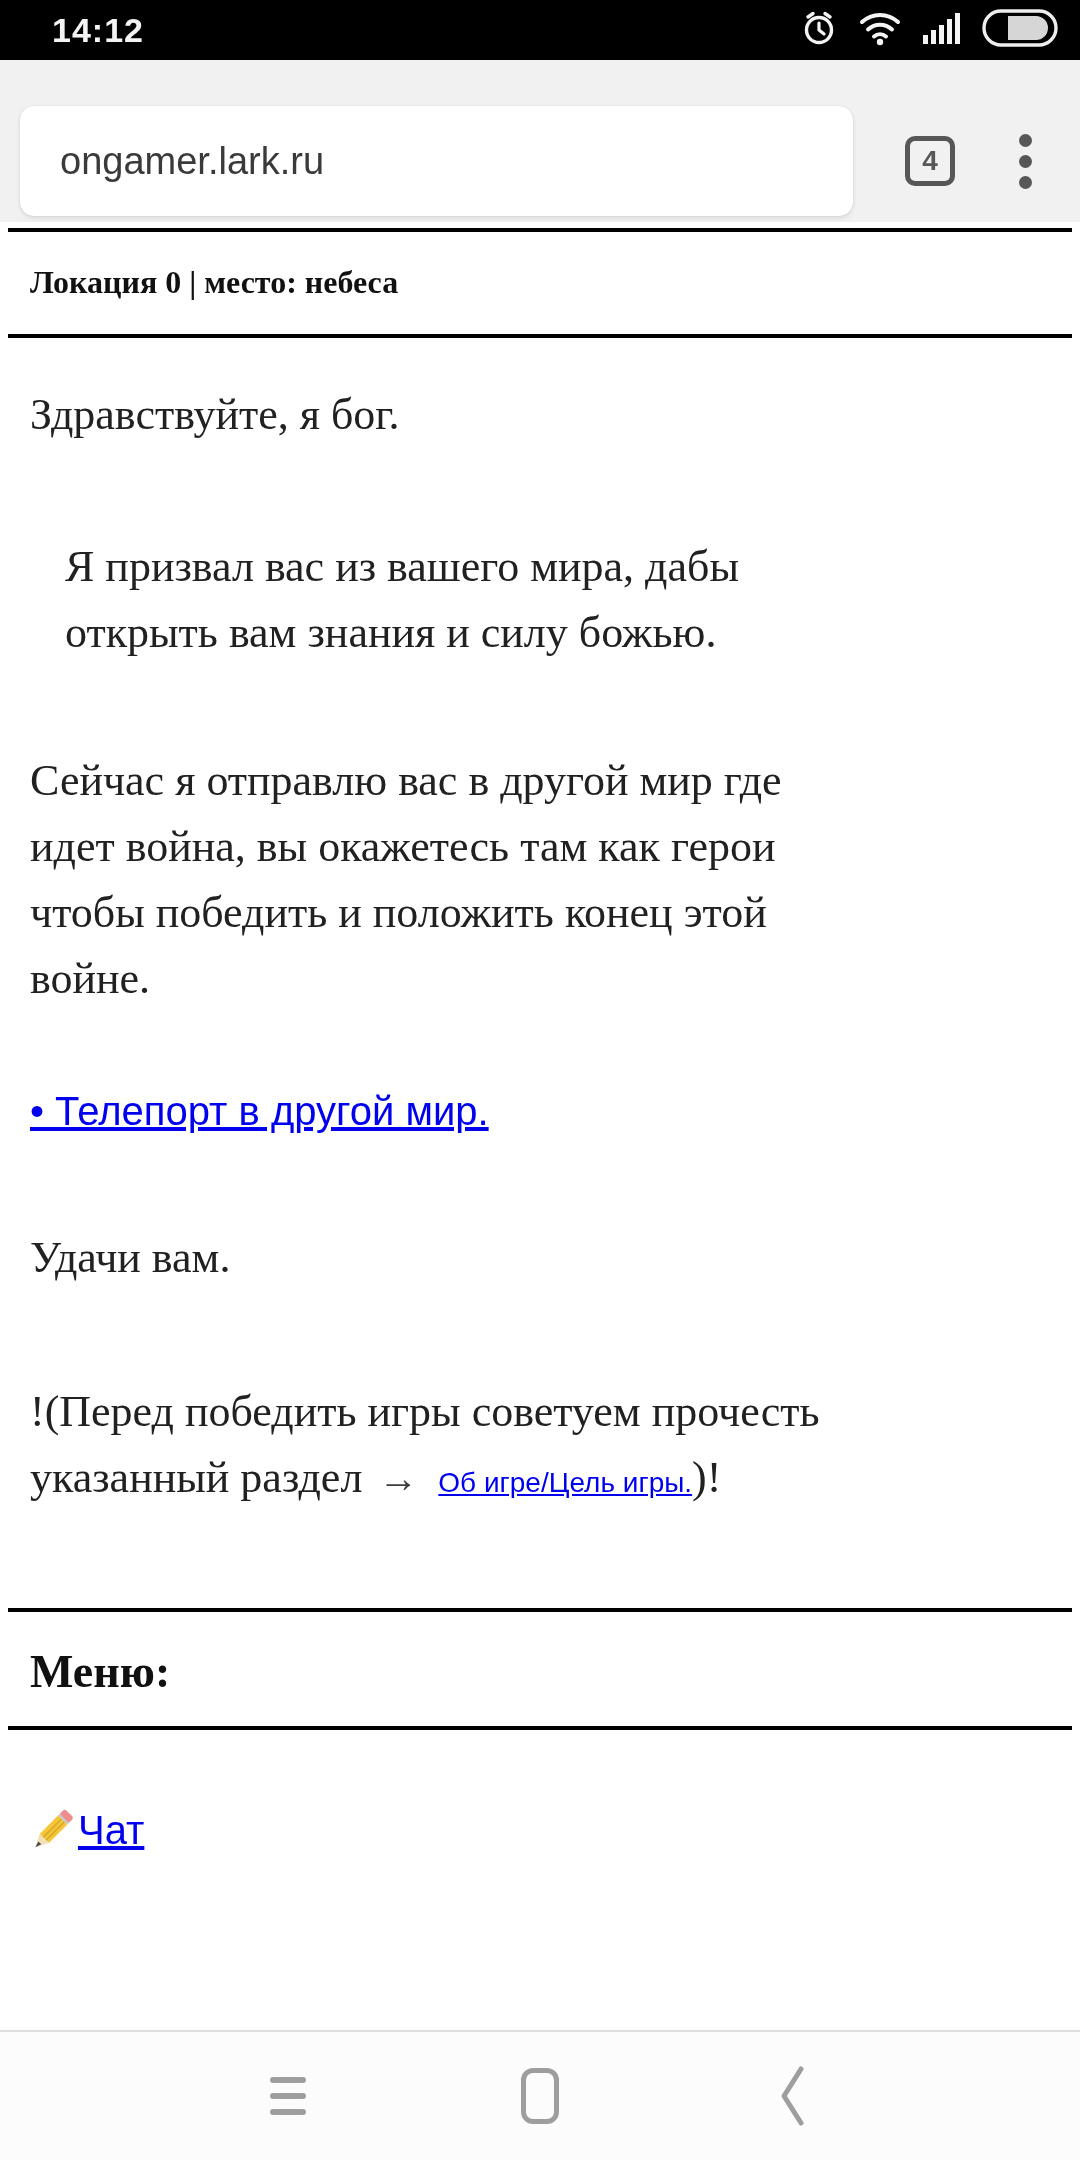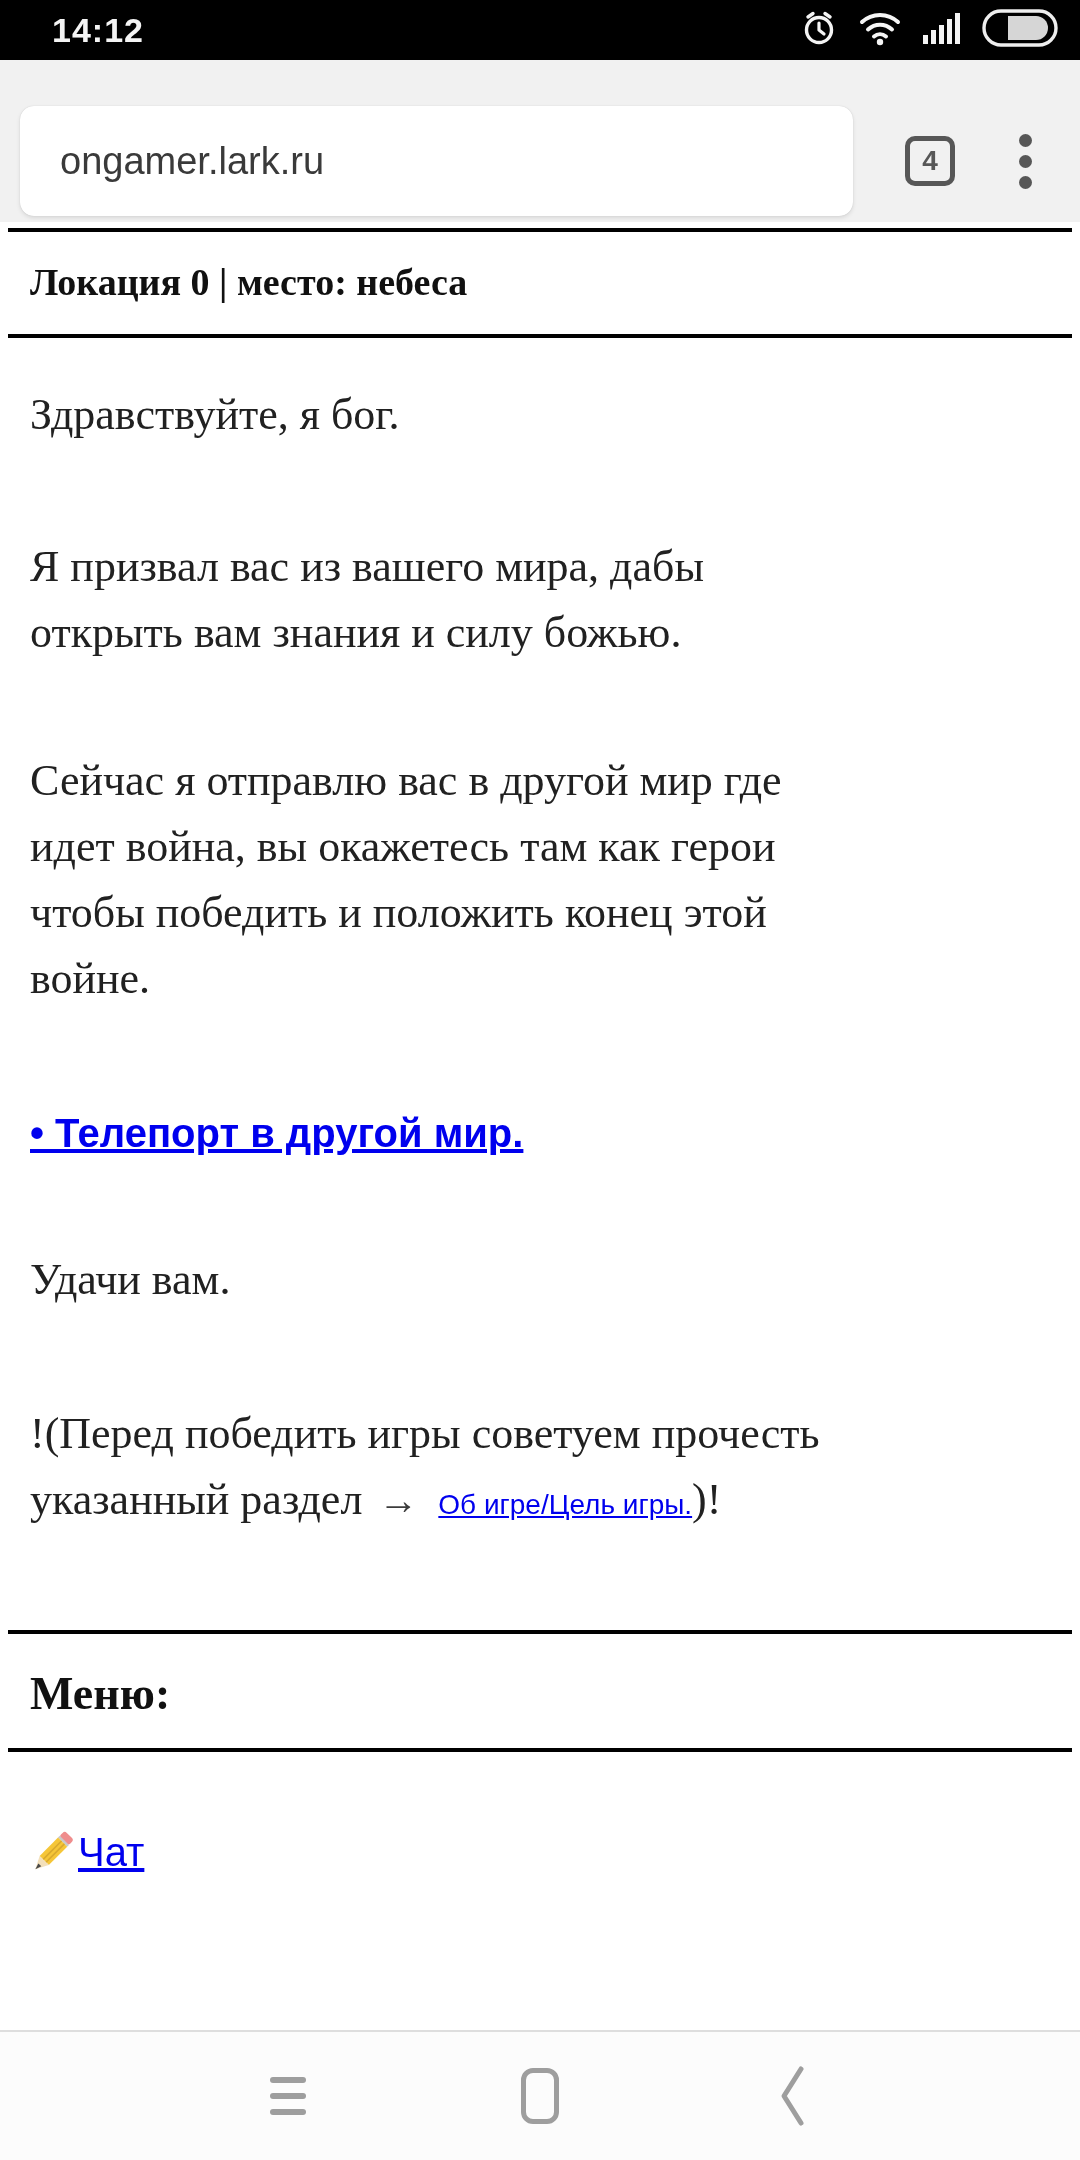--- a/index.html
+++ b/index.html
@@ -80,29 +80,29 @@
     padding: 6px 8px 0;
     color: #212121;
   }
   .rule {
     border: none; border-top: 4px solid #000000;
     margin: 0; height: 0;
   }
   .content { padding: 0 22px; }
   .page-title {
     margin-top: 24px;
-    font-size: 38px; font-weight: 700; line-height: 52px;
+    font-size: 32px; font-weight: 700; line-height: 52px;
     color: #111111;
   }
   .rule-after-title { margin-top: 26px; }
   .para { font-size: 44px; line-height: 66px; white-space: pre-line; }
   .p-greeting { margin-top: 44px; }
-  .p-called   { margin-top: 86px; }
+  .p-called   { margin-top: 86px; margin-left: 35px; }
   .p-war      { margin-top: 82px; }
-  .teleport-line { margin-top: 98px; line-height: 46px; font-weight: bold; }
+  .teleport-line { margin-top: 76px; line-height: 46px; }
   a.weblink {
     font-family: "Liberation Sans", sans-serif;
     color: #0000ee; text-decoration: underline;
     cursor: pointer;
   }
   .teleport-line a.weblink { font-size: 40px; }
   .p-luck { margin-top: 82px; }
   .p-note { margin-top: 88px; font-size: 44px; line-height: 66px; }
   .note-prefix { white-space: pre-line; }
   .note-arrow { color: #3c3c3c; font-size: 40px; margin: 0 20px 0 16px; }

